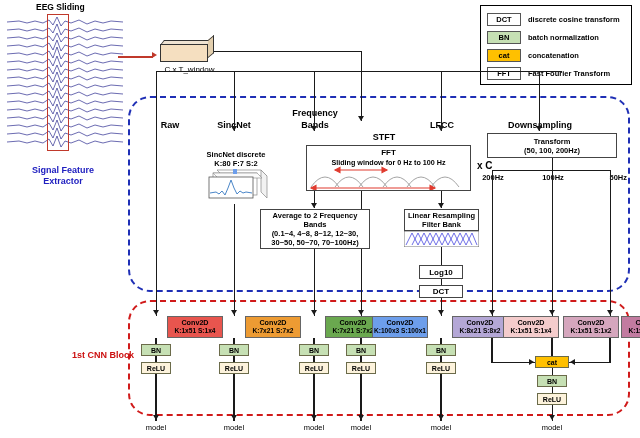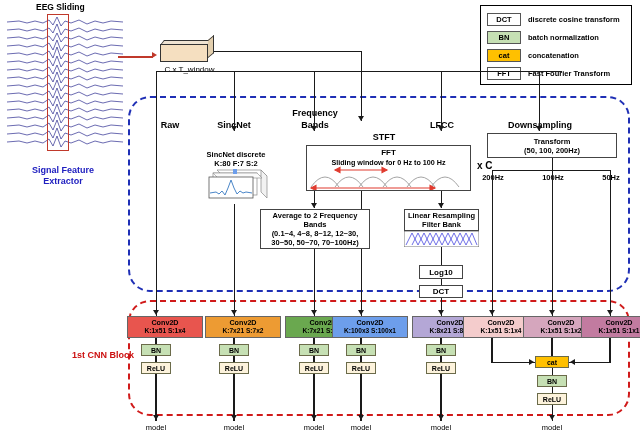--- a/index.html
+++ b/index.html
@@ -42,21 +42,21 @@
 
   
   .v{position:absolute;width:1.3px;background:#1a1a1a;}
   .h{position:absolute;height:1.3px;background:#1a1a1a;}
   .arw{position:absolute;width:0;height:0;border-left:3.5px solid transparent;border-right:3.5px solid transparent;border-top:5px solid #1a1a1a;}
   .arw-red{position:absolute;width:0;height:0;border-top:3.5px solid transparent;border-bottom:3.5px solid transparent;border-left:5px solid #c0392b;}
   .arw-l{position:absolute;width:0;height:0;border-top:3.5px solid transparent;border-bottom:3.5px solid transparent;border-right:5px solid #1a1a1a;}
   .arw-r{position:absolute;width:0;height:0;border-top:3.5px solid transparent;border-bottom:3.5px solid transparent;border-left:5px solid #1a1a1a;}
 
   
-  .conv{position:absolute;width:76px;height:22px;border:1px solid #666;box-sizing:border-box;display:flex;flex-direction:column;align-items:center;justify-content:center;font-size:6.6px;font-weight:bold;line-height:8px;color:#000;}
+  .conv{position:absolute;width:56px;height:22px;border:1px solid #666;box-sizing:border-box;display:flex;flex-direction:column;align-items:center;justify-content:center;font-size:6.6px;font-weight:bold;line-height:8px;color:#000;margin-left:40px;}
   .conv .t{font-size:7.2px;}
   .chip{position:absolute;width:30px;height:12px;border:1px solid #6b6b4a;box-sizing:border-box;font-size:7px;font-weight:bold;display:flex;align-items:center;justify-content:center;color:#000;}
   .chip.bn{background:#c6e0b4;}
   .chip.relu{background:#fdf3dc;}
   .chip.cat{background:#ffc000;width:34px;}
   .mdl{position:absolute;font-size:7.5px;color:#000;text-align:center;width:40px;}
 </style>
 </head>
 <body>
 
@@ -233,21 +233,21 @@
   <div class="v abs" style="left:441px;top:298px;height:18px;"></div>
 
   <div class="box" style="left:487px;top:133px;width:130px;height:25px;">
     <div>Transform</div>
     <div>(50, 100, 200Hz)</div>
   </div>
   <div class="h abs" style="left:492px;top:170px;width:118px;"></div>
   <div class="v abs" style="left:552px;top:158px;height:12px;"></div>
   <div class="abs" style="left:477px;top:173px;width:32px;font-size:7.5px;font-weight:bold;text-align:center;">200Hz</div>
   <div class="abs" style="left:537px;top:173px;width:32px;font-size:7.5px;font-weight:bold;text-align:center;">100Hz</div>
-  <div class="abs" style="left:595px;top:173px;width:32px;font-size:7.5px;font-weight:bold;text-align:center;">50Hz</div>
+  <div class="abs" style="left:595px;top:173px;width:32px;font-size:7.5px;font-weight:bold;text-align:right;">50Hz</div>
   <div class="v abs" style="left:492px;top:170px;height:146px;"></div>
   <div class="v abs" style="left:552px;top:170px;height:146px;"></div>
   <div class="v abs" style="left:610px;top:170px;height:146px;"></div>
 
   <div class="arw abs" style="left:153px;top:310px;"></div>
   <div class="arw abs" style="left:231px;top:310px;"></div>
   <div class="arw abs" style="left:311px;top:310px;"></div>
   <div class="arw abs" style="left:358px;top:310px;"></div>
   <div class="arw abs" style="left:438px;top:310px;"></div>
   <div class="arw abs" style="left:489px;top:310px;"></div>

